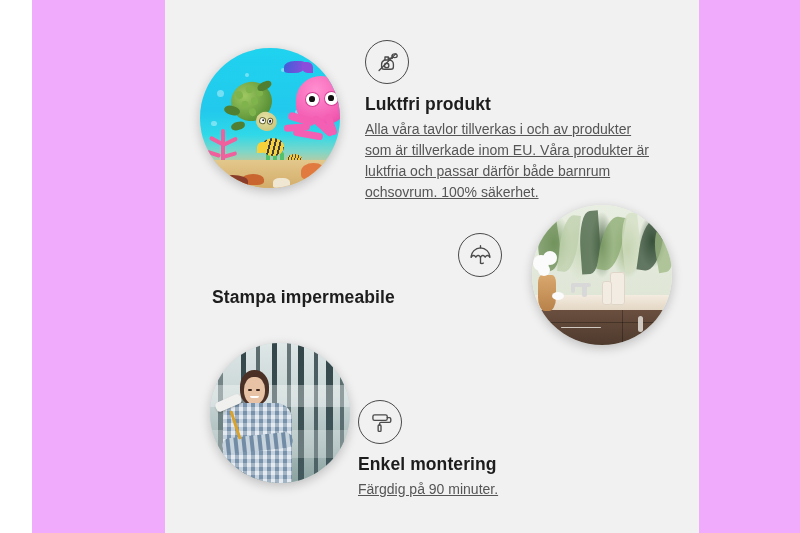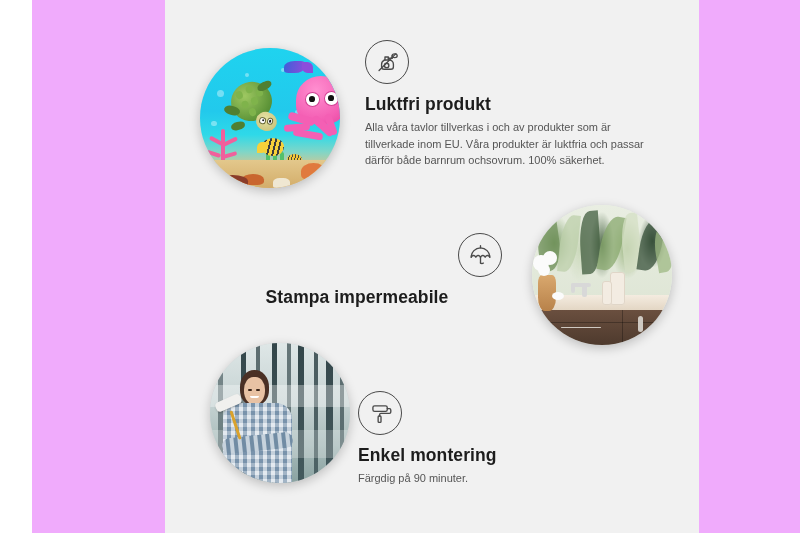--- a/index.html
+++ b/index.html
@@ -21,24 +21,24 @@
     width:44px;height:44px;border-radius:50%;
     border:1.6px solid #4a4a4a;
     display:flex;align-items:center;justify-content:center;
     box-sizing:border-box;
   }
   .f-title{
     font-size:17.5px;font-weight:bold;color:#1d1d1d;
     margin-top:10px;letter-spacing:.1px;
   }
   .f-desc{
-    font-size:11px;color:#555555;line-height:1.5;margin-top:4px;
+    font-size:14px;color:#555555;line-height:1.5;margin-top:4px;text-decoration:underline;
   }
   .align-left{text-align:left;}
-  .align-right{text-align:center;}
+  .align-right{text-align:left;}
   .align-right .f-icon{margin-left:auto;}
 
   
   .photo{
     position:absolute;border-radius:50%;overflow:hidden;
     box-shadow:0 3px 11px rgba(0,0,0,.22);
     background:#cfd6d8;
   }
   .photo .inner{position:absolute;inset:0;}
 
@@ -279,21 +279,21 @@
           <div style="position:absolute;left:28%;top:66%;width:44%;height:10%;border-radius:0 0 20px 20px;background:#fff;"></div>
         </div>
         <div class="body"></div>
         <div class="arm" style="left:4%;top:58%;width:90%;height:14%;transform:rotate(-6deg);"></div>
         <div class="roller"></div>
         <div class="rstick"></div>
       </div>
     </div>
   </div>
 
-  <div class="feature align-left" style="left:326px;top:391px;width:290px;">
+  <div class="feature align-left" style="left:326px;top:400px;width:290px;">
     <div class="f-icon">
       <svg width="27" height="27" viewBox="0 0 32 32" fill="none" stroke="#4a4a4a" stroke-width="1.6" stroke-linecap="round" stroke-linejoin="round">
         <rect x="7" y="7" width="17" height="6.5" rx="2"></rect>
         <path d="M24 10.2h2.6a1.6 1.6 0 0 1 1.6 1.6v2.4a1.6 1.6 0 0 1-1.6 1.6H16.5a1.6 1.6 0 0 0-1.6 1.6v1.6"></path>
         <rect x="13.2" y="19" width="3.4" height="7.5" rx="1"></rect>
       </svg>
     </div>
     <div class="f-title">Enkel montering</div>
     <div class="f-desc">Färgdig på 90 minuter.</div>
   </div>

